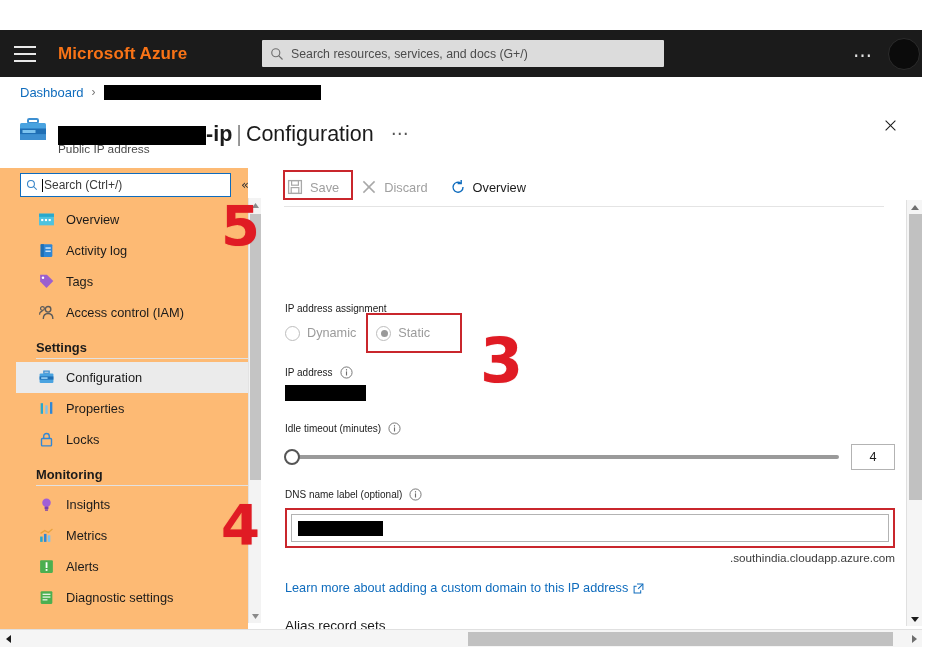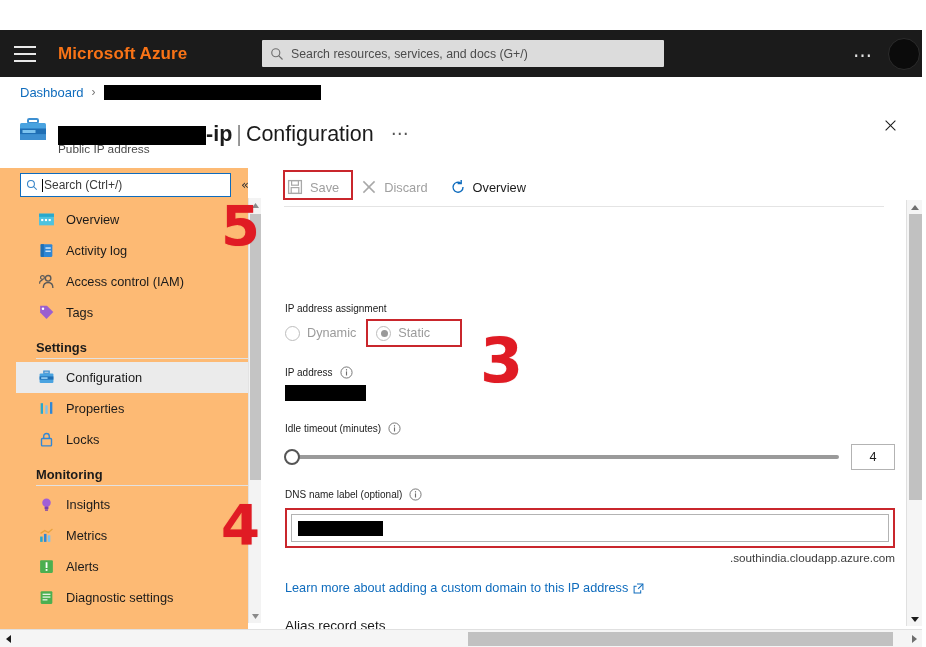--- a/index.html
+++ b/index.html
@@ -140,21 +140,21 @@
     width: 15px; height: 15px; border-radius: 50%; border: 1.6px solid #bdbdbd;
     margin-right: 7px; position: relative; background: #fff; flex: 0 0 auto;
   }
   .radio.checked .dot::after {
     content: ""; position: absolute; left: 3.3px; top: 3.3px;
     width: 7px; height: 7px; border-radius: 50%; background: #999;
   }
   .radio .rl { font-size: 12.7px; color: #9b9b9b; }
   .radio-static-box {
     border: 2px solid #c9262c; padding: 1px 30px 1px 8px; margin-left: 10px;
-    display: flex; align-items: center; height: 28px;
+    display: flex; align-items: center; height: 40px;
   }
 
   .slider-row { display: flex; align-items: center; margin-top: 9px; }
   .slider-track {
     position: relative; width: 555px; height: 4px; background: #9a9a9a; border-radius: 2px;
     cursor: pointer; margin-right: 12px;
   }
   .slider-thumb {
     position: absolute; left: -1px; top: -6px; width: 16px; height: 16px;
     border-radius: 50%; background: #fff; border: 2px solid #555; cursor: grab;
@@ -298,34 +298,34 @@
           <rect x="2.5" y="2" width="11" height="12" rx="1" fill="#2f87d6"></rect>
           <rect x="2.5" y="2" width="3" height="12" fill="#1f6fb5"></rect>
           <rect x="7" y="5" width="5" height="1.4" fill="#cfe6f9"></rect>
           <rect x="7" y="8" width="5" height="1.4" fill="#cfe6f9"></rect>
         </svg>
         <span>Activity log</span>
       </div>
 
       <div class="nav-item">
         <svg class="ni" viewBox="0 0 16 16">
+          <path d="M8.4 1.6 L14.4 7.6 L8 14 L2 8 L2 1.6 Z" fill="#9b5fcf"></path>
+          <circle cx="4.7" cy="4.4" r="1.2" fill="#fff"></circle>
+        </svg>
+        <span>Tags</span>
+      </div>
+
+      <div class="nav-item">
+        <svg class="ni" viewBox="0 0 16 16">
           <circle cx="9.5" cy="5" r="2.6" fill="none" stroke="#5a5a5a" stroke-width="1.3"></circle>
           <path d="M5 14 Q5 9 9.5 9 Q14 9 14 14" fill="none" stroke="#5a5a5a" stroke-width="1.3"></path>
           <circle cx="4.2" cy="4.2" r="1.8" fill="none" stroke="#5a5a5a" stroke-width="1.1"></circle>
           <path d="M1.5 10 Q1.5 7 4.2 7" fill="none" stroke="#5a5a5a" stroke-width="1.1"></path>
         </svg>
         <span>Access control (IAM)</span>
-      </div>
-
-      <div class="nav-item">
-        <svg class="ni" viewBox="0 0 16 16">
-          <path d="M8.4 1.6 L14.4 7.6 L8 14 L2 8 L2 1.6 Z" fill="#9b5fcf"></path>
-          <circle cx="4.7" cy="4.4" r="1.2" fill="#fff"></circle>
-        </svg>
-        <span>Tags</span>
       </div>
 
       <div class="nav-group">Settings</div>
       <div class="nav-rule"></div>
 
       <div class="nav-item active">
         <svg class="ni" viewBox="0 0 16 16">
           <rect x="5.5" y="2" width="5" height="2" fill="none" stroke="#3d8fd1" stroke-width="1.2"></rect>
           <rect x="1.5" y="4.2" width="13" height="9" rx="1" fill="#4aa3e0"></rect>
           <rect x="1.5" y="7" width="13" height="3" fill="#1f6fb5"></rect>

